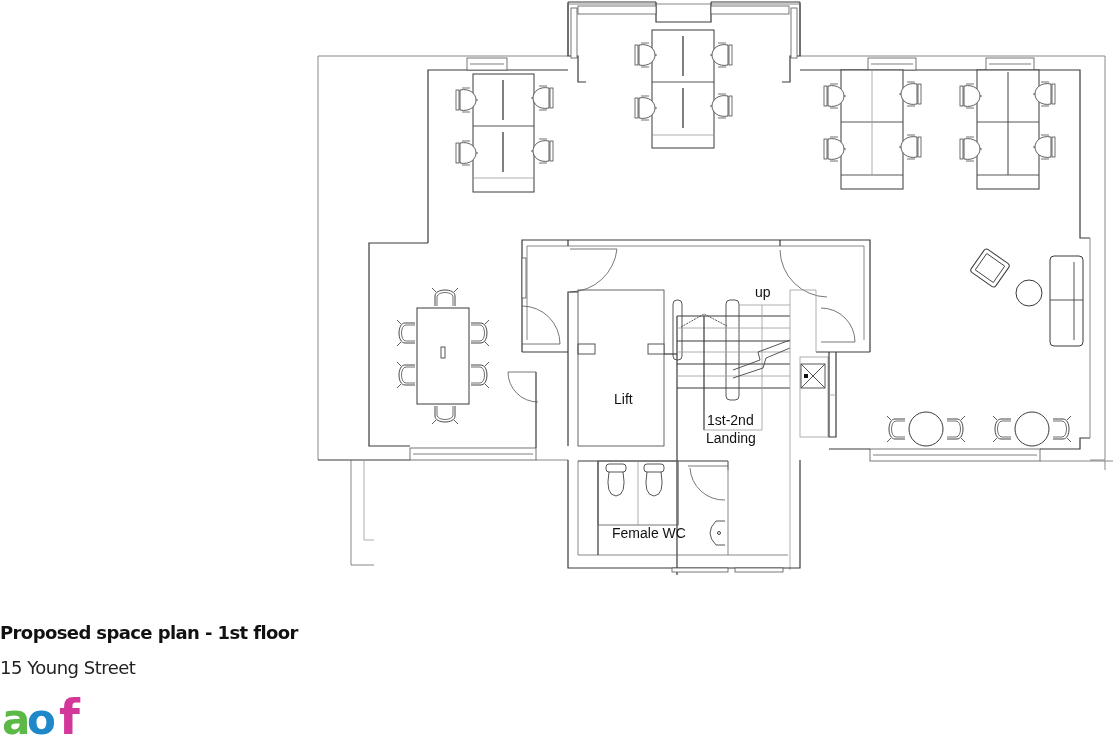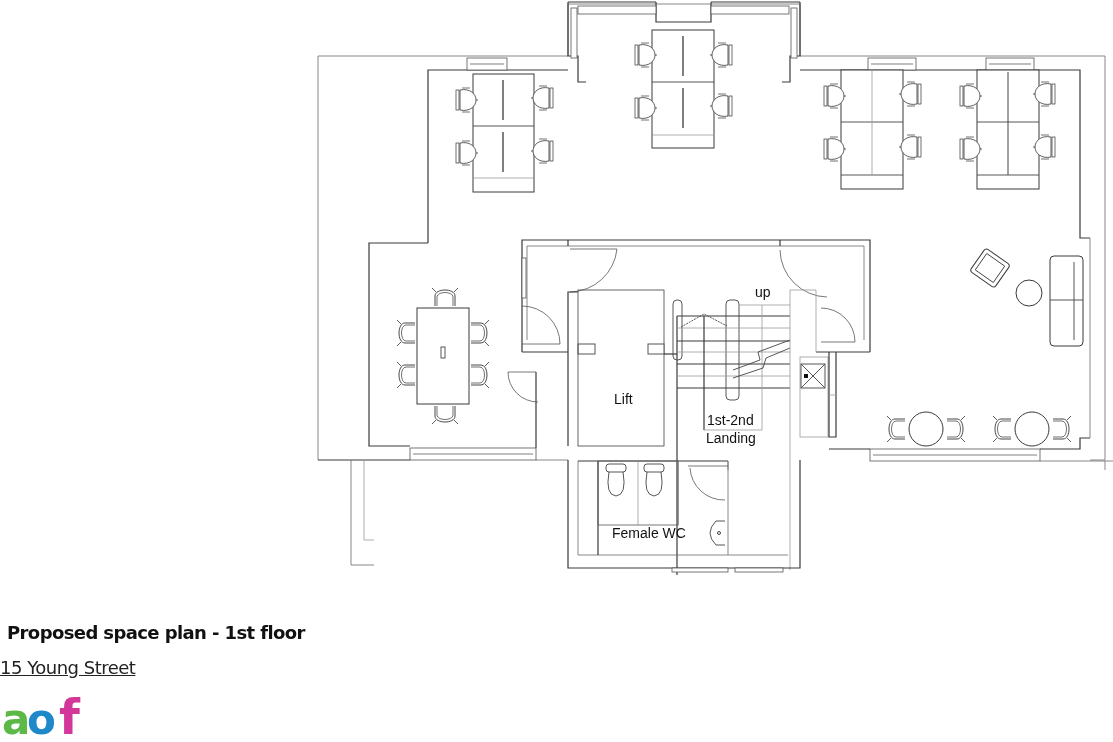--- a/index.html
+++ b/index.html
@@ -8,22 +8,22 @@
   .w { fill: none; stroke: #3a3a3a; stroke-width: 1.2; }
   .wt { fill: none; stroke: #6a6a6a; stroke-width: 0.8; }
   .lt { fill: none; stroke: #9a9a9a; stroke-width: 0.8; }
   .f { fill: #ffffff; stroke: #3a3a3a; stroke-width: 1; }
   .fl { fill: none; stroke: #444; stroke-width: 0.9; }
   .win { fill: #ffffff; stroke: #555; stroke-width: 0.8; }
   .pane { stroke: #aaa; stroke-width: 1.6; }
   .door { fill: none; stroke: #555; stroke-width: 0.8; }
   .lbl { font-family: "Liberation Sans", sans-serif; font-size: 14px; fill: #111; }
   .caption { position: absolute; left: 0; }
-  .title { top: 622px; font-family: "DejaVu Sans", sans-serif; font-weight: bold; font-size: 18px; color: #111; letter-spacing: -0.6px; padding-left: 7px; }
-  .subtitle { top: 657px; font-family: "DejaVu Sans", sans-serif; font-size: 18px; color: #222; letter-spacing: -0.5px; text-decoration: underline; }
+  .title { top: 622px; font-family: "DejaVu Sans", sans-serif; font-weight: bold; font-size: 18px; color: #111; letter-spacing: -0.6px; }
+  .subtitle { top: 657px; font-family: "DejaVu Sans", sans-serif; font-size: 18px; color: #222; letter-spacing: -0.5px; }
   .logo { position: absolute; left: 2px; top: 697px; width: 90px; height: 45px; }
   .logo span { position: absolute; font-family: "DejaVu Sans", sans-serif; font-weight: bold; line-height: 1; }
 </style>
 </head>
 <body>
 
 <svg id="plan" viewBox="0 0 1113 600" xmlns="http://www.w3.org/2000/svg">
   <defs>
 
     <g id="chairR">

